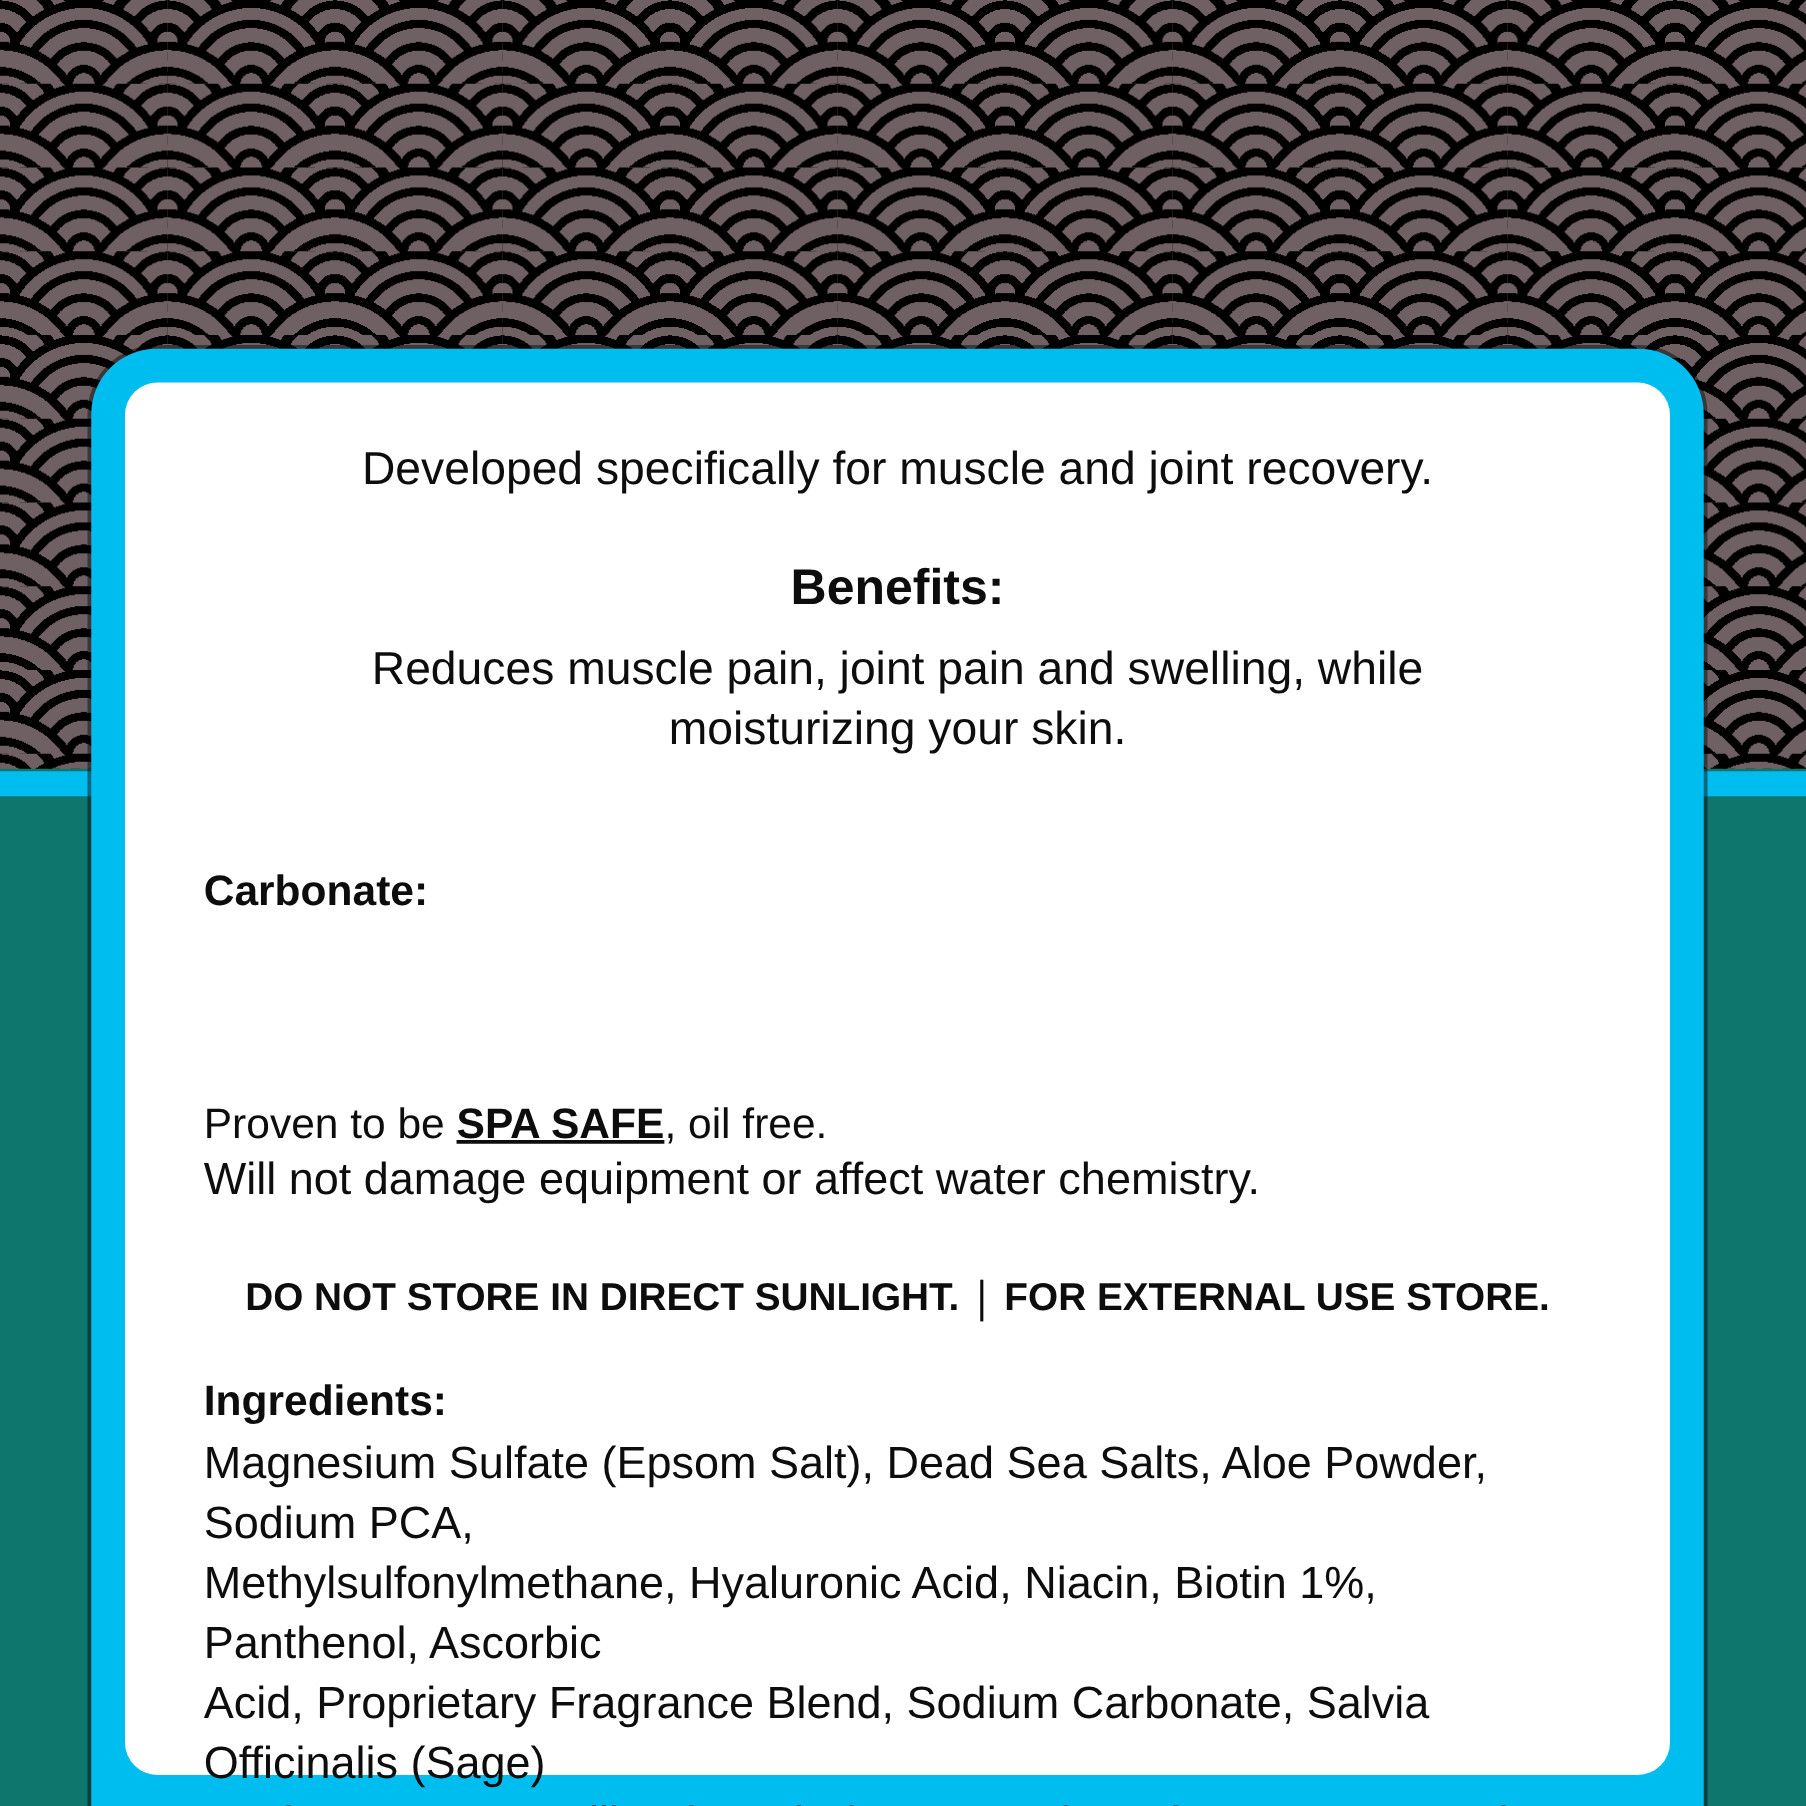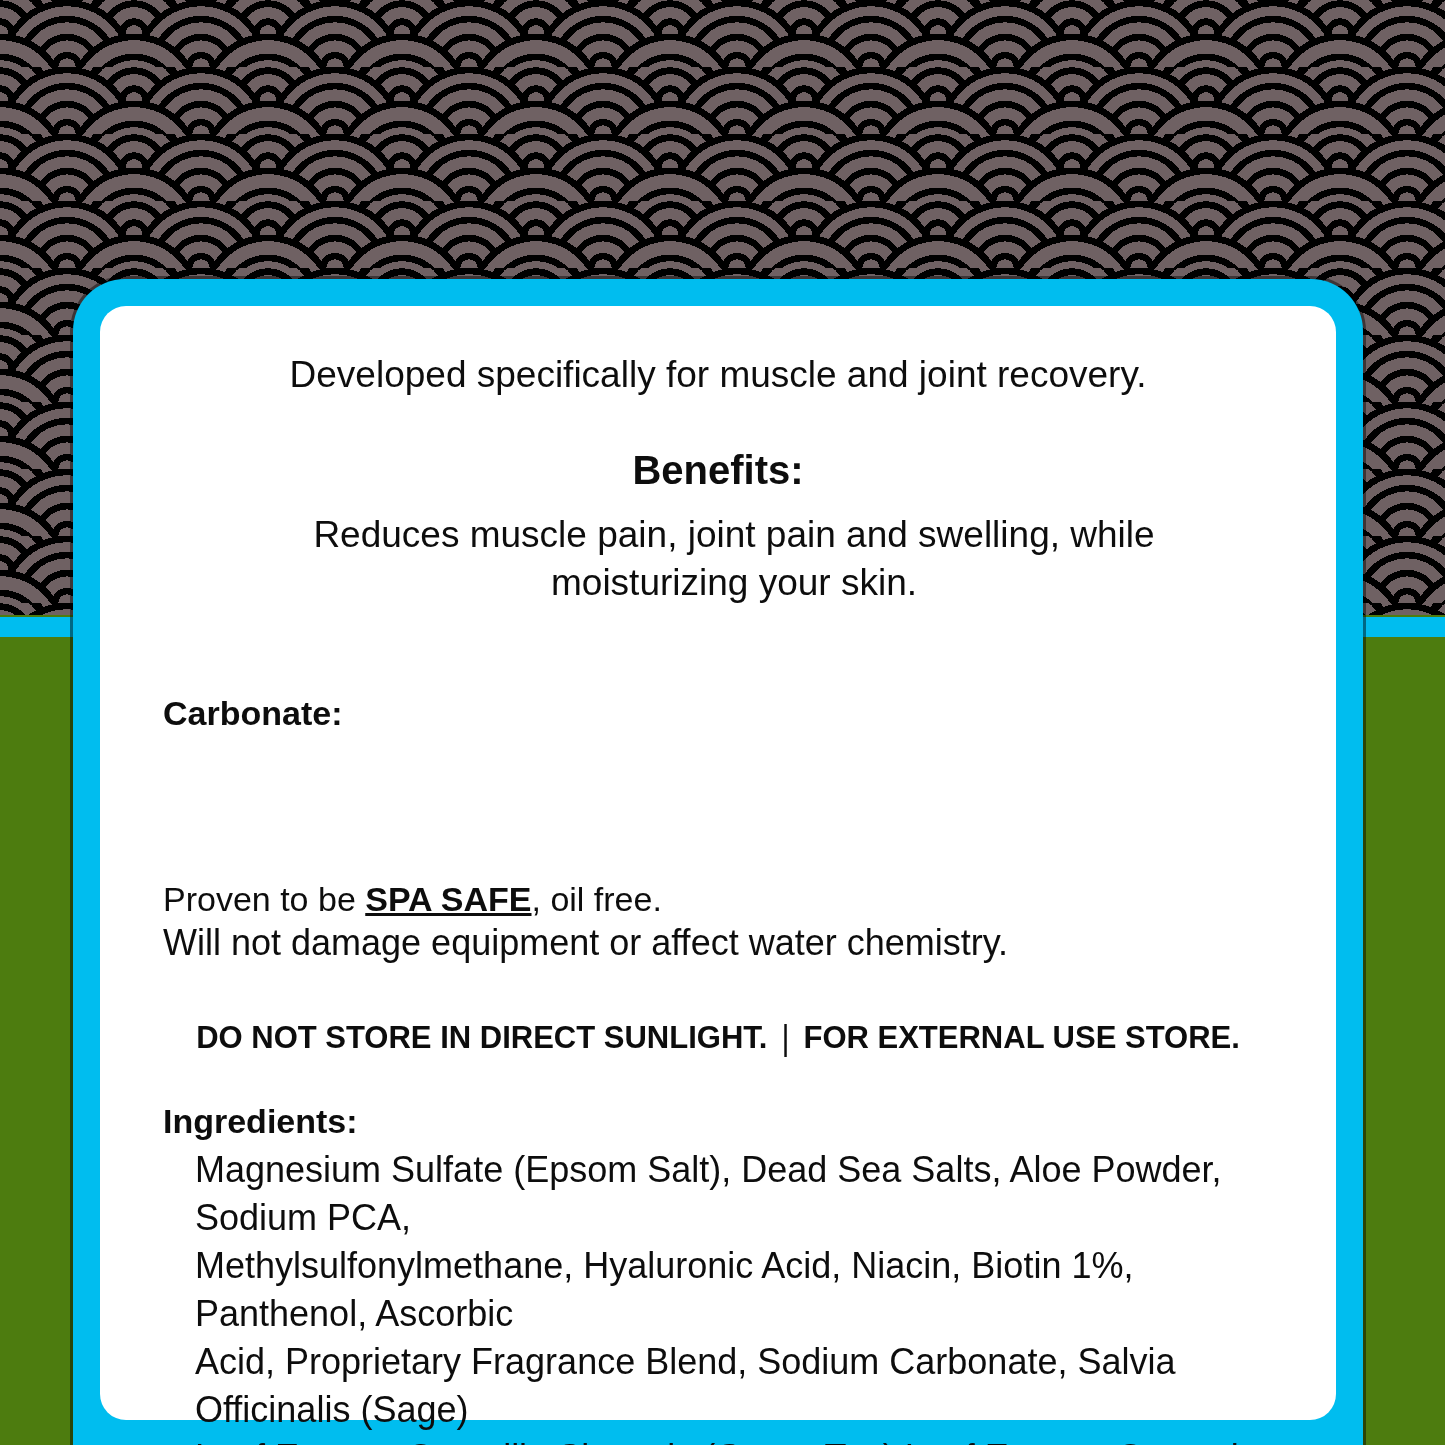--- a/index.html
+++ b/index.html
@@ -5,21 +5,21 @@
   html, body {
     margin: 0;
     padding: 0;
     background: #000;
   }
   .stage {
     position: relative;
     width: 1445px;
     height: 1445px;
     overflow: hidden;
-    background: #4d7c0f;
+    background: #0f766e;
     font-family: "Liberation Sans", "DejaVu Sans", sans-serif;
     color: #0d0d0d;
   }
   
   .wave-pattern {
     position: absolute;
     left: 0; top: 0;
     width: 1445px; height: 615px;
     background-color: #6F6163;
     background-image:
@@ -53,21 +53,21 @@
     background: #ffffff;
     border-radius: 26px;
   }
   .card-inner > * {
     position: absolute;
     margin: 0;
     left: 63px;
     right: 63px;
   }
   .centered { text-align: center; }
-  .pre { white-space: pre-line; margin-left: 32px; }
+  .pre { white-space: pre-line; }
 
   .intro       { top: 46px;  font-size: 37px; line-height: 46px; font-weight: 400; }
   .benefits-h  { top: 141px; font-size: 40px; line-height: 46px; font-weight: 700; }
   .benefits-t  { top: 205px; font-size: 37px; line-height: 48px; font-weight: 400; }
   .directions-h{ top: 386px; font-size: 34px; line-height: 42px; font-weight: 700; }
   .directions-t{ top: 432px; font-size: 34px; line-height: 49px; font-weight: 400; }
   .spa-safe    { top: 572px; font-size: 34px; line-height: 42px; font-weight: 400; }
   .spa-safe strong { font-weight: 700; text-decoration: underline; }
   .equipment   { top: 616px; font-size: 36px; line-height: 42px; font-weight: 400; }
   .warning     { top: 712px; font-size: 31px; line-height: 40px; font-weight: 700; }

